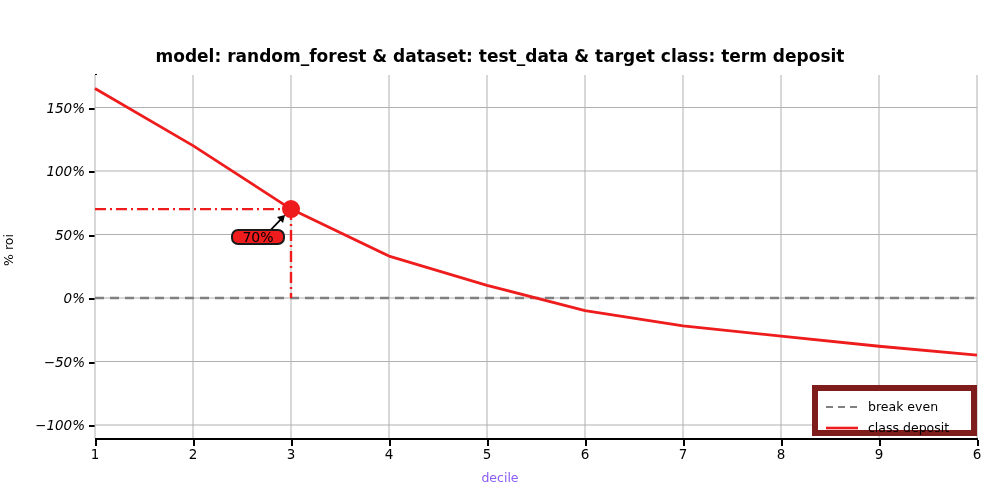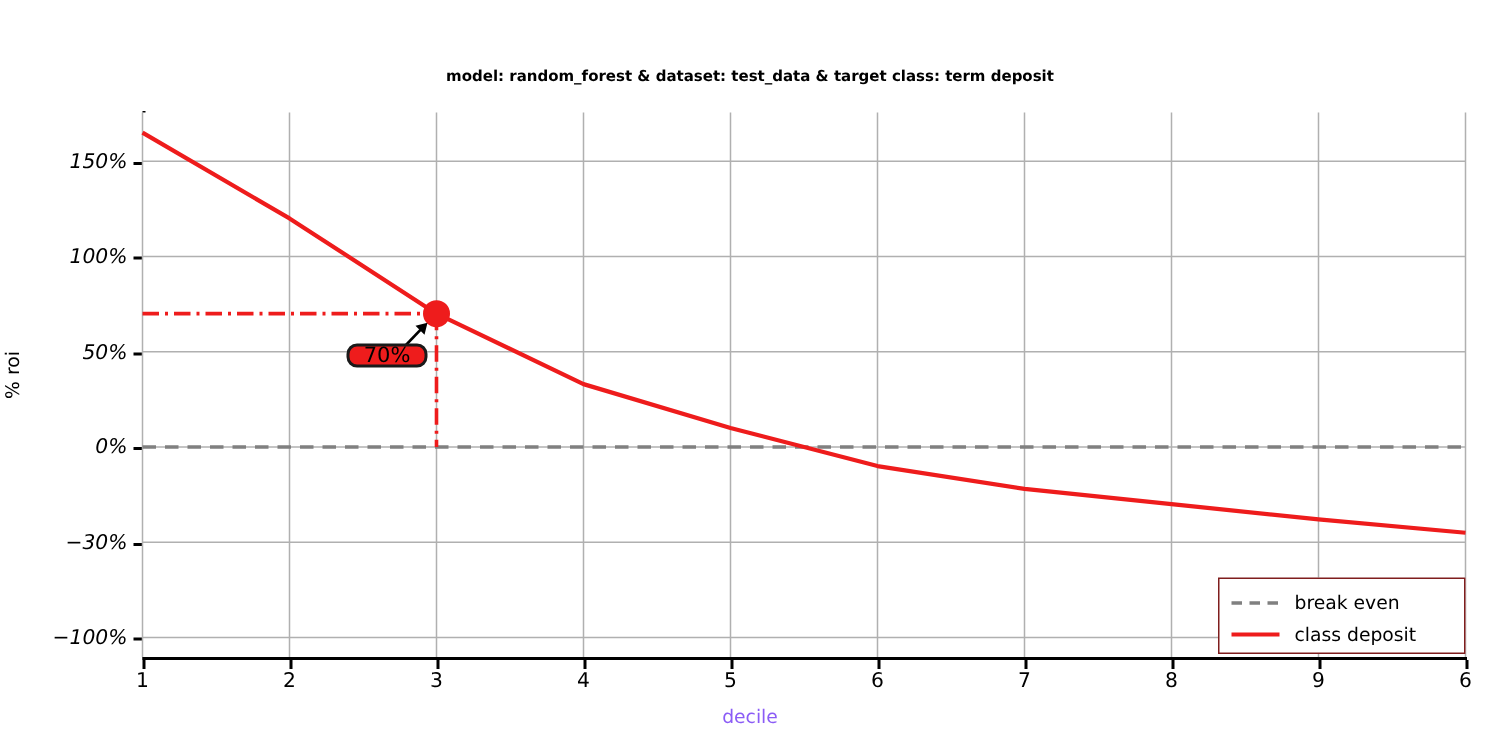--- a/index.html
+++ b/index.html
@@ -11,21 +11,21 @@
   }
   #root{position:relative;width:1000px;height:500px;}
 
   
   .title{
     position:absolute;left:0;top:6px;width:1000px;
     text-align:center;font-size:19px;color:#000;font-weight:400;
   }
   .subtitle{
     position:absolute;left:0;top:46px;width:1000px;
-    text-align:center;font-size:10px;color:#000;font-weight:bold;
+    text-align:center;font-size:17px;color:#000;font-weight:bold;
   }
   .plot-svg{position:absolute;left:0;top:0;}
 
   
   .spine-left{
     position:absolute;left:95px;top:74px;width:2px;height:366px;background:#000;
   }
   .spine-bottom{
     position:absolute;left:95px;top:438px;width:883px;height:2px;background:#000;
   }
@@ -66,21 +66,21 @@
     font-size:14px;color:#000;
     box-sizing:border-box;
   }
 
   
   .legend{
     position:absolute;
     left:812px;top:385px;
     width:165px;height:51px;
     background:#ffffff;
-    border:1px solid #7f1d1d;
+    border:6px solid #7f1d1d;
     box-sizing:border-box;
     padding:5px 7px;
   }
   .legend-row{display:flex;align-items:center;height:21px;}
   .legend-swatch{width:34px;height:12px;position:relative;margin-right:9px;flex:0 0 34px;}
   .legend-swatch svg{display:block;}
   .legend-text{font-size:12.5px;color:#000;white-space:nowrap;}
 </style>
 </head>
 <body>
@@ -97,21 +97,21 @@
   <div class="tickmark-y" style="top:235px"></div>
   <div class="tickmark-y" style="top:298px"></div>
   <div class="tickmark-y" style="top:362px"></div>
   <div class="tickmark-y" style="top:425px"></div>
 
   <div class="ytick-wrap">
     <div class="ytick" style="top:108px">150%</div>
     <div class="ytick" style="top:171px">100%</div>
     <div class="ytick" style="top:235px">50%</div>
     <div class="ytick" style="top:298px">0%</div>
-    <div class="ytick" style="top:362px">−30%</div>
+    <div class="ytick" style="top:362px">−50%</div>
     <div class="ytick" style="top:425px">−100%</div>
   </div>
 
   <div class="tickmark-x" style="left:95px"></div>
   <div class="ticksmark-x tickmark-x" style="left:193px"></div>
   <div class="tickmark-x" style="left:291px"></div>
   <div class="tickmark-x" style="left:389px"></div>
   <div class="tickmark-x" style="left:487px"></div>
   <div class="tickmark-x" style="left:585px"></div>
   <div class="tickmark-x" style="left:683px"></div>

